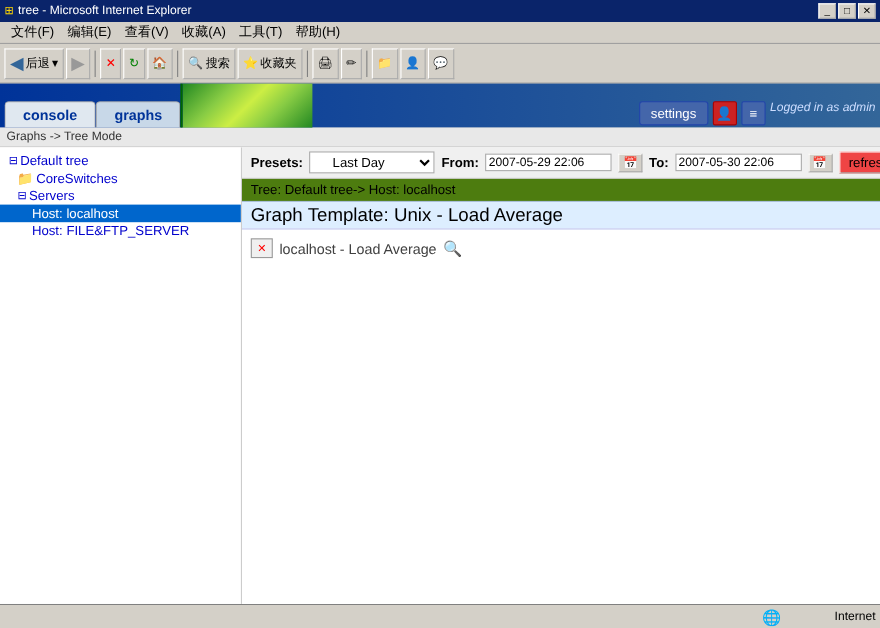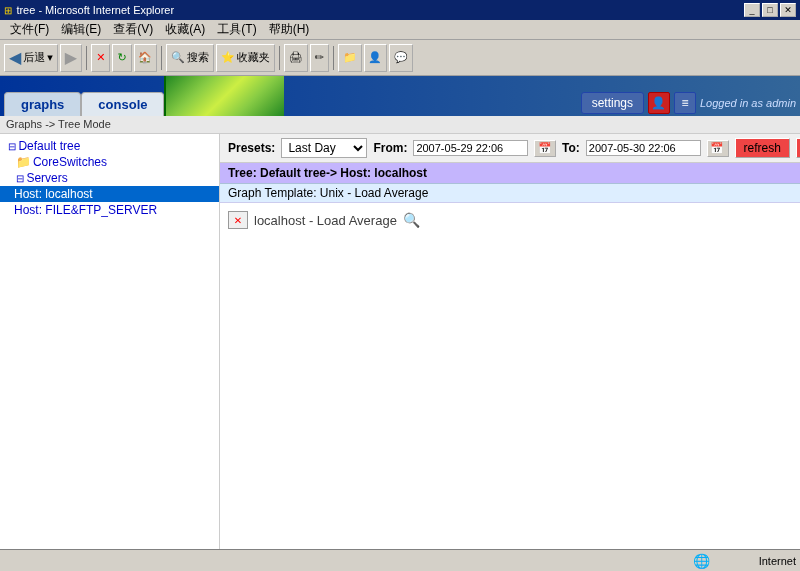--- a/index.html
+++ b/index.html
@@ -70,21 +70,21 @@
     .app-header {
       background: linear-gradient(to right, #003399, #336699);
       height: 40px;
       display: flex;
       align-items: flex-end;
       padding: 0 0 0 4px;
     }
     .app-header-right {
       margin-left: auto;
       display: flex;
-      align-items: center;
+      align-items: flex-start;
       gap: 4px;
       padding-bottom: 2px;
       padding-right: 4px;
     }
     .tab {
       padding: 4px 16px;
       cursor: pointer;
       font-size: 13px;
       font-weight: bold;
       border-radius: 4px 4px 0 0;
@@ -171,21 +171,21 @@
       padding: 1px 4px 1px 8px;
       font-size: 12px;
       cursor: pointer;
       display: flex;
       align-items: center;
       gap: 2px;
       white-space: nowrap;
     }
     .tree-item.selected { background: #0066cc; color: white; }
     .tree-indent1 { padding-left: 16px; }
-    .tree-indent2 { padding-left: 14px; }
+    .tree-indent2 { padding-left: 29px; }
     .tree-color { color: #0000cc; }
 
     
     .content-area {
       flex: 1;
       background: white;
       padding: 0;
       overflow: auto;
     }
 
@@ -194,21 +194,21 @@
       background: #f0f0f0;
       padding: 4px 8px;
       display: flex;
       align-items: center;
       gap: 6px;
       border-bottom: 1px solid #ccc;
     }
     .preset-label { font-size: 12px; font-weight: bold; }
     .preset-select {
       font-size: 12px;
-      padding: 1px 2px;
+      padding: 1px 16px;
       border: 1px solid #aaa;
       background: white;
     }
     .from-to-label { font-size: 12px; font-weight: bold; }
     .date-input {
       font-size: 11px;
       padding: 1px 2px;
       border: 1px solid #aaa;
       background: white;
       width: 115px;
@@ -223,30 +223,30 @@
     .action-btn {
       background: #ef4444;
       border: 1px outset #fff;
       padding: 2px 8px;
       cursor: pointer;
       font-size: 12px;
     }
 
     
     .graph-header-row {
-      background: #c4b5fd;
+      background: #4d7c0f;
       padding: 3px 8px;
       font-size: 12px;
-      font-weight: bold;
+      font-weight: normal;
       border-bottom: 1px solid #aac0d8;
     }
     .graph-subheader-row {
       background: #ddeeff;
       padding: 2px 8px;
-      font-size: 12px;
+      font-size: 17px;
       border-bottom: 1px solid #cce;
     }
     .graph-content {
       padding: 8px;
       display: flex;
       align-items: center;
       gap: 6px;
     }
 
     
@@ -334,25 +334,25 @@
   <div class="toolbar-separator"></div>
   <button class="toolbar-btn">🖨</button>
   <button class="toolbar-btn">✏</button>
   <div class="toolbar-separator"></div>
   <button class="toolbar-btn">📁</button>
   <button class="toolbar-btn">👤</button>
   <button class="toolbar-btn">💬</button>
 </div>
 
 <div class="app-header">
+  <div class="tab tab-console">
+    <span>console</span>
+  </div>
   <div class="tab tab-graphs">
     <span>graphs</span>
-  </div>
-  <div class="tab tab-console">
-    <span>console</span>
   </div>
   <div class="header-decoration"></div>
   <div class="app-header-right">
     <button class="settings-btn">settings</button>
     <button class="header-icon-btn">👤</button>
     <button class="header-menu-btn">≡</button>
     <span class="logged-in-text">Logged in as admin</span>
   </div>
 </div>
 

